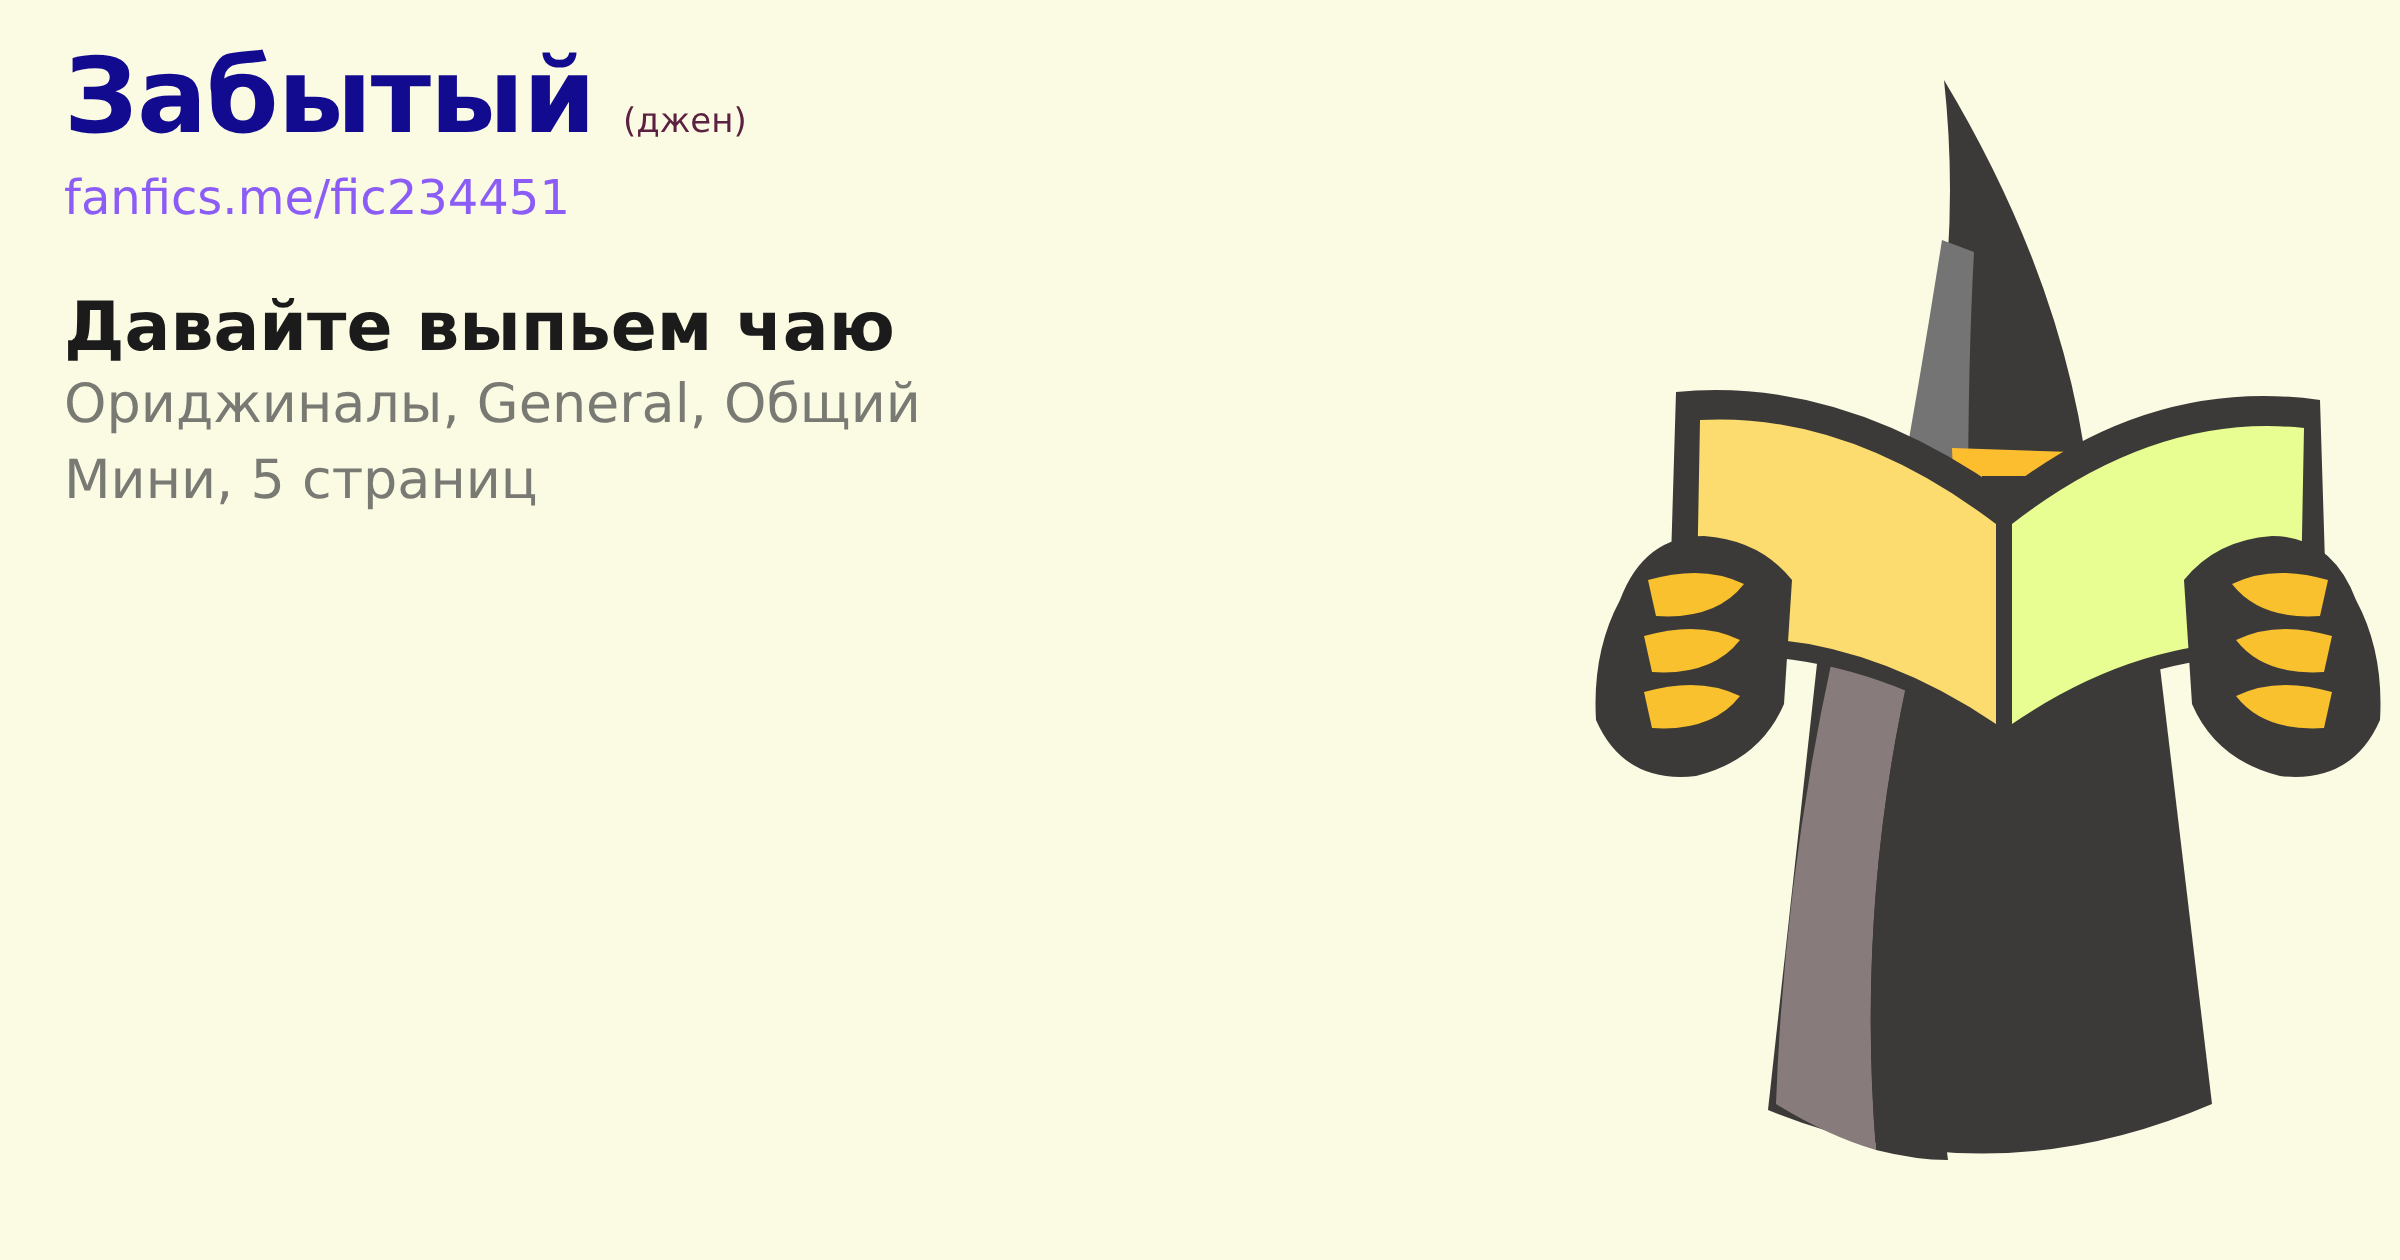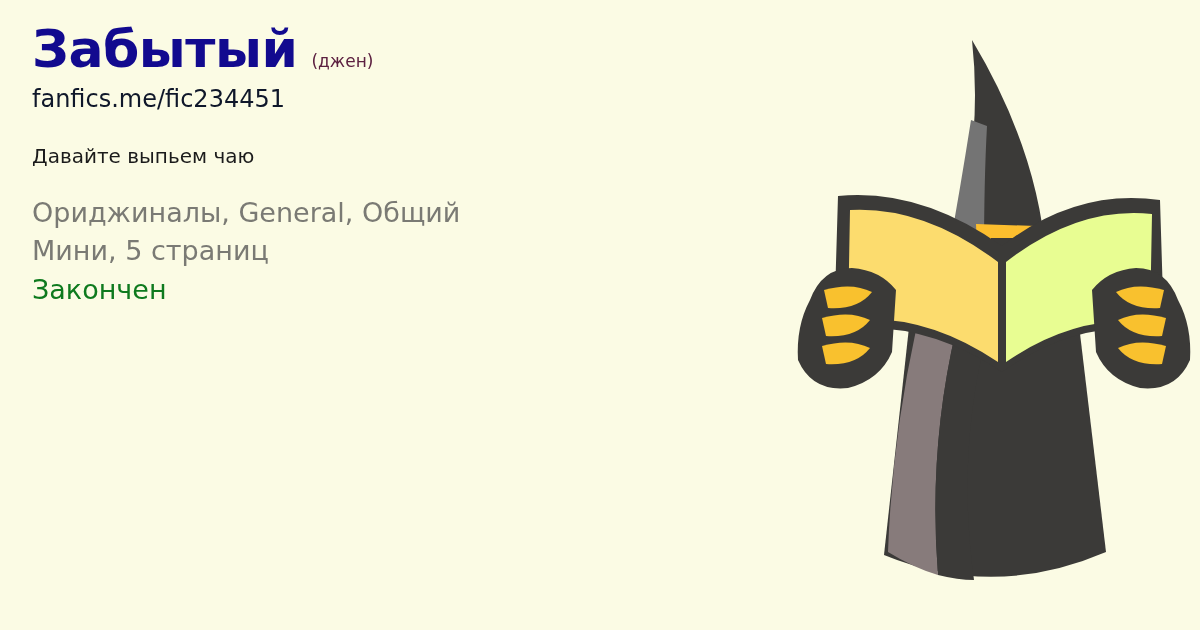--- a/index.html
+++ b/index.html
@@ -49,35 +49,34 @@
     font-weight: 400;
     color: #5c2040;
     line-height: 1;
   }
 
   #fic-url {
     margin-top: 9px;
     font-family: "DejaVu Sans", sans-serif;
     font-size: 24px;
     font-weight: 400;
-    color: #0f172a;
+    color: #8b5cf6;
     line-height: 1.1;
   }
 
   #chapter-title {
     margin-top: 33px;
     font-family: "DejaVu Sans", sans-serif;
-    font-size: 20px;
-    font-weight: 400;
+    font-size: 34px;
+    font-weight: 700;
     color: #1b1b1b;
     line-height: 1.15;
   }
 
   #meta-block {
-    margin-top: 26px;
   }
   .meta-line {
     font-family: "DejaVu Sans", sans-serif;
     font-size: 27px;
     font-weight: 400;
     color: #7a7a74;
     line-height: 1.42;
   }
   .meta-line.status {
     color: #0e7a1e;
@@ -109,21 +108,20 @@
       <span id="fic-category">(джен)</span>
     </div>
 
     <div id="fic-url">fanfics.me/fic234451</div>
 
     <div id="chapter-title">Давайте выпьем чаю</div>
 
     <div id="meta-block">
       <div class="meta-line">Ориджиналы, General, Общий</div>
       <div class="meta-line">Мини, 5 страниц</div>
-      <div class="meta-line status">Закончен</div>
     </div>
 
   </div>
 
   <div id="illustration">
     <svg viewBox="0 0 412 630" xmlns="http://www.w3.org/2000/svg" aria-hidden="true">
 
       <g>
         <path d="M124 300 L96 555 Q206 600 318 552 L288 300 Z" fill="#3b3a38"></path>
 

